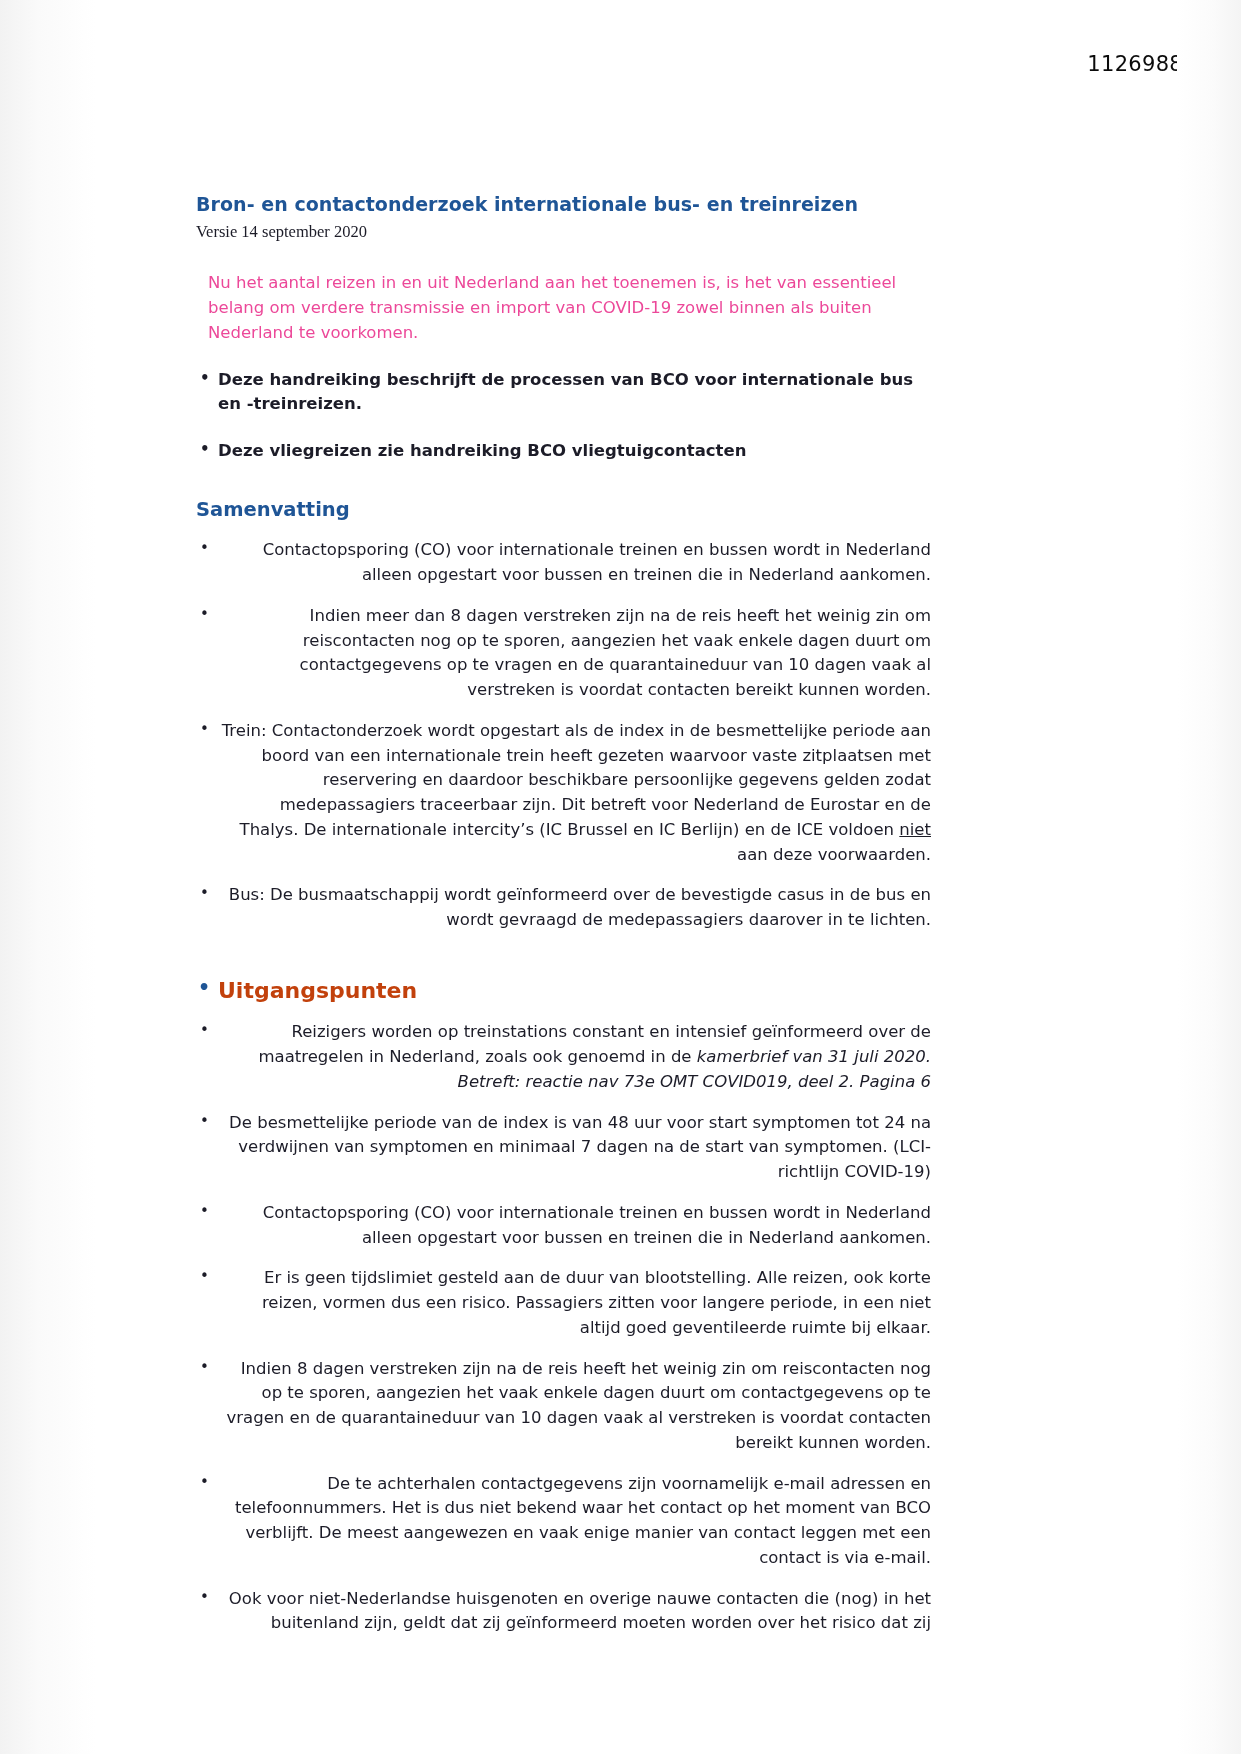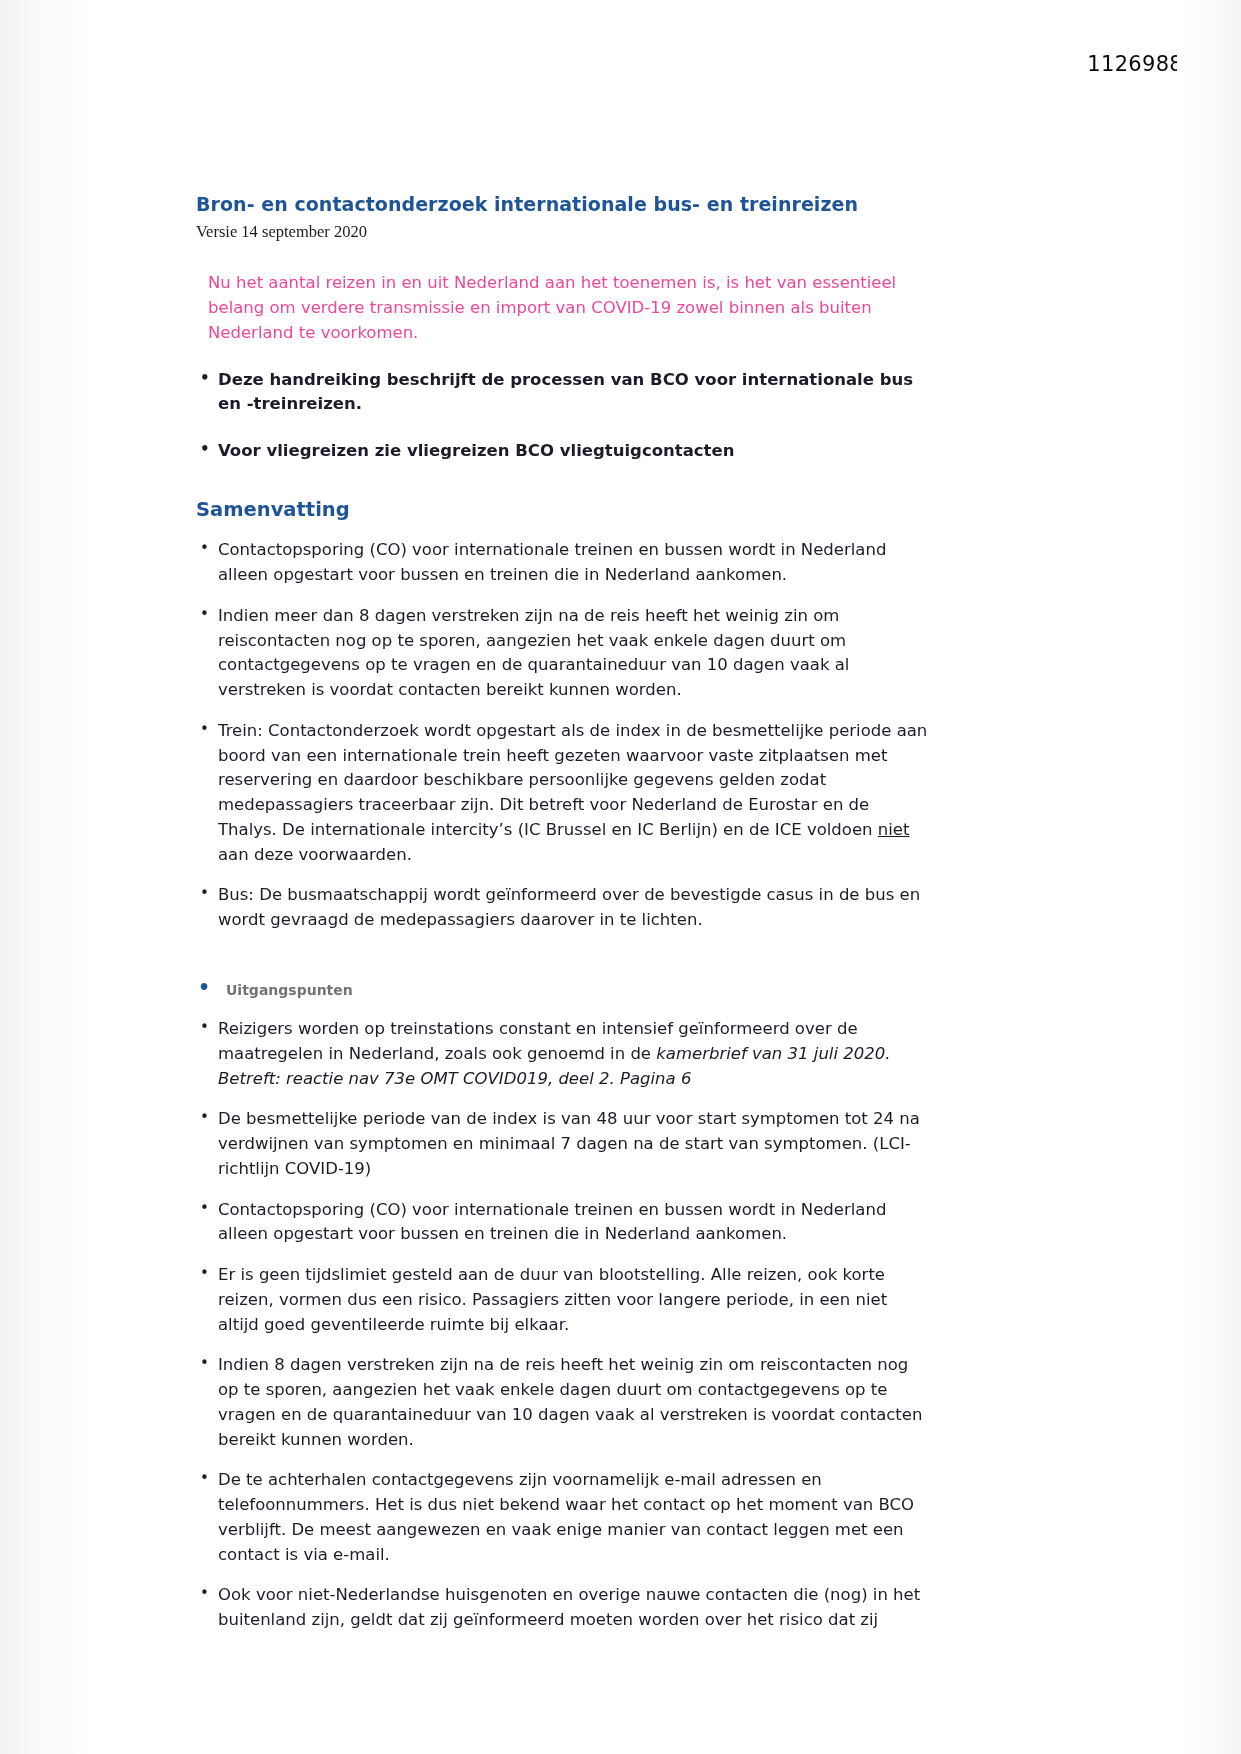--- a/index.html
+++ b/index.html
@@ -121,28 +121,28 @@
   }
   .sec-title-bulleted::before {
     content: "\2022";
     position: absolute;
     left: 2px;
     top: -1px;
     font-size: 19px;
     color: #1f5596;
   }
   .sec-title-bulleted h2 {
-    margin: 8px;
+    margin: 0;
     display: inline;
-    font-size: 14px;
+    font-size: 22px;
     font-weight: bold;
-    color: #737373;
+    color: #c2410c;
   }
 
-  ul.tight > li { margin-top: 16px; }
+  ul.tight > li { margin-top: 16px; text-align: right; }
 
   em.it { font-style: italic; }
   u.ul { text-decoration: underline; }
 </style>
 </head>
 <body>
 
 <div class="page">
 
   <div class="doc-id">1126988</div>
@@ -150,21 +150,21 @@
   <div class="content">
 
     <h1 class="doc-title">Bron- en contactonderzoek internationale bus- en treinreizen</h1>
 
     <p class="doc-version">Versie 14 september 2020</p>
 
     <p class="intro">Nu het aantal reizen in en uit Nederland aan het toenemen is, is het van essentieel belang om verdere transmissie en import van COVID-19 zowel binnen als buiten Nederland te voorkomen.</p>
 
     <ul class="blist loose" id="intro-bullets">
         <li>Deze handreiking beschrijft de processen van BCO voor internationale bus en -treinreizen.</li>
-        <li>Voor vliegreizen zie vliegreizen BCO vliegtuigcontacten</li>
+        <li>Deze vliegreizen zie handreiking BCO vliegtuigcontacten</li>
       </ul>
 
     <div id="sections">
         <div>
           <h2 class="sec-title">Samenvatting</h2>
           <ul class="blist tight">
             <li><span>Contactopsporing (CO) voor internationale treinen en bussen wordt in Nederland alleen opgestart voor bussen en treinen die in Nederland aankomen.</span></li>
             <li><span>Indien meer dan 8 dagen verstreken zijn na de reis heeft het weinig zin om reiscontacten nog op te sporen, aangezien het vaak enkele dagen duurt om contactgegevens op te vragen en de quarantaineduur van 10 dagen vaak al verstreken is voordat contacten bereikt kunnen worden.</span></li>
             <li><span>Trein: Contactonderzoek wordt opgestart als de index in de besmettelijke periode aan boord van een internationale trein heeft gezeten waarvoor vaste zitplaatsen met reservering en daardoor beschikbare persoonlijke gegevens gelden zodat medepassagiers traceerbaar zijn. Dit betreft voor Nederland de Eurostar en de Thalys. De internationale intercity’s (IC Brussel en IC Berlijn) en de ICE voldoen </span><u class="ul">niet</u><span> aan deze voorwaarden.</span></li>
             <li><span>Bus: De busmaatschappij wordt geïnformeerd over de bevestigde casus in de bus en wordt gevraagd de medepassagiers daarover in te lichten.</span></li>

